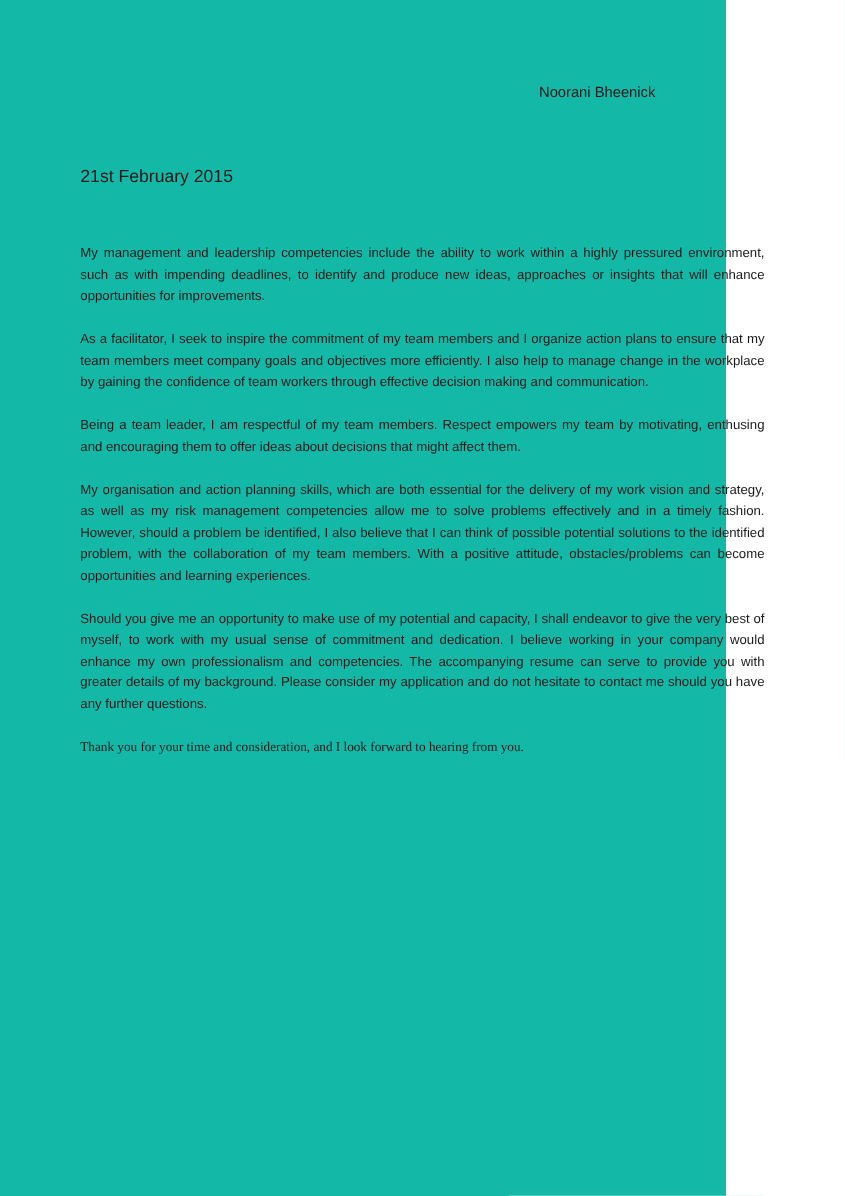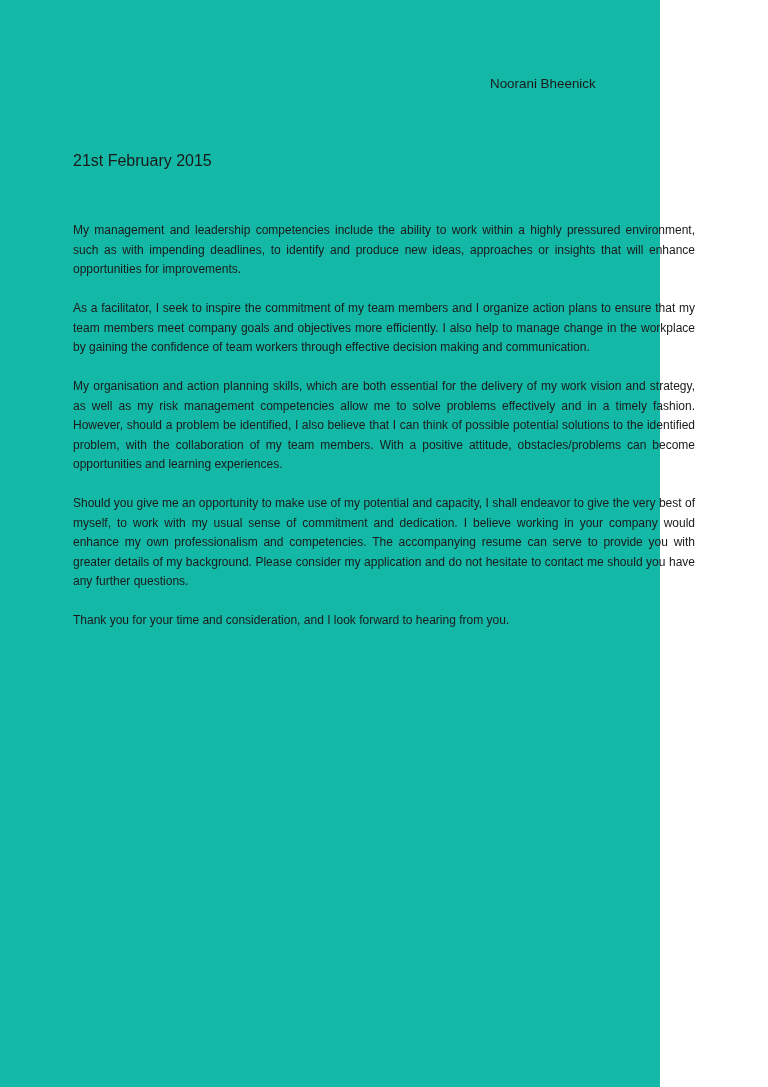--- a/index.html
+++ b/index.html
@@ -43,34 +43,35 @@
       top: 209px;
       width: 622px;
       font-size: 12px;
       line-height: 19.5px;
       margin-top: 12px;
     }
     .body-text p {
       margin: 0 0 19.5px 0;
       text-align: justify;
     }
-    .body-text p.nojust { text-align: left; }
+    .body-text p.nojust { text-align: left; font-family: Liberation Serif, serif; }
   </style>
 </head>
 <body>
 
 <div class="page">
 
   <div class="sender">
     <div>Noorani Bheenick</div>
   </div>
 
   <div class="date">21st February 2015</div>
 
   <div class="body-text">
     <p>My management and leadership competencies include the ability to work within a highly pressured environment, such as with impending deadlines, to identify and produce new ideas, approaches or insights that will enhance opportunities for improvements.</p>
     <p>As a facilitator, I seek to inspire the commitment of my team members and I organize action plans to ensure that my team members meet company goals and objectives more efficiently. I also help to manage change in the workplace by gaining the confidence of team workers through effective decision making and communication.</p>
+    <p>Being a team leader, I am respectful of my team members. Respect empowers my team by motivating, enthusing and encouraging them to offer ideas about decisions that might affect them.</p>
     <p>My organisation and action planning skills, which are both essential for the delivery of my work vision and strategy, as well as my risk management competencies allow me to solve problems effectively and in a timely fashion. However, should a problem be identified, I also believe that I can think of possible potential solutions to the identified problem, with the collaboration of my team members. With a positive attitude, obstacles/problems can become opportunities and learning experiences.</p>
     <p>Should you give me an opportunity to make use of my potential and capacity, I shall endeavor to give the very best of myself, to work with my usual sense of commitment and dedication. I believe working in your company would enhance my own professionalism and competencies. The accompanying resume can serve to provide you with greater details of my background. Please consider my application and do not hesitate to contact me should you have any further questions.</p>
     <p class="nojust">Thank you for your time and consideration, and I look forward to hearing from you.</p>
   </div>
 
 </div>
 
 </body></html>

